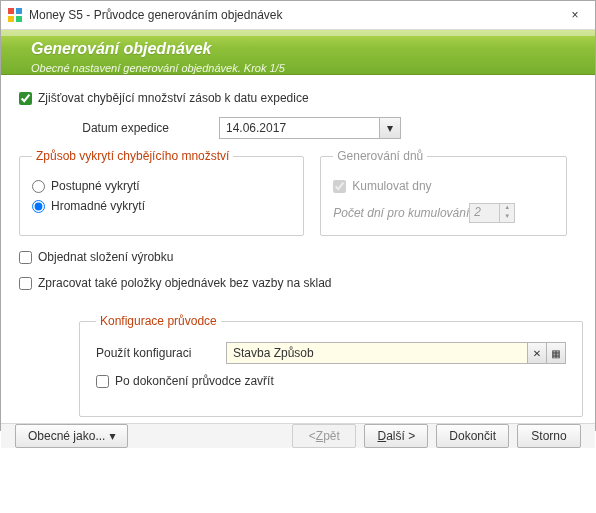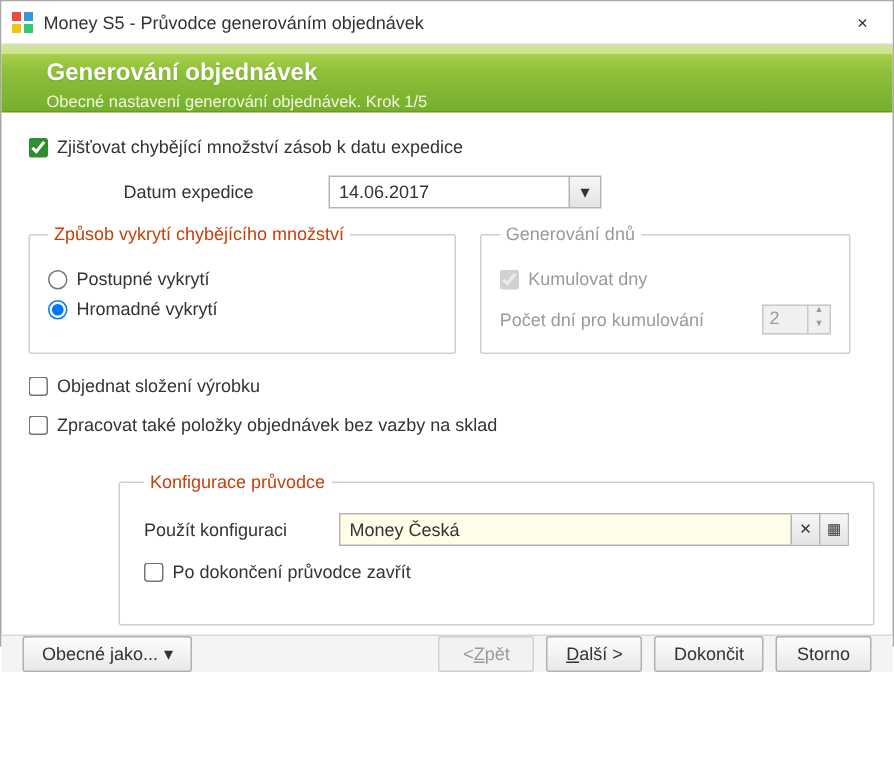--- a/index.html
+++ b/index.html
@@ -46,20 +46,21 @@
   }
 
   .header {
     height: 68px;
     background: linear-gradient(to bottom, #b6d752 0%, #8fc03a 40%, #76af2d 100%);
     position: relative;
     padding: 10px 20px 0 30px;
     box-sizing: border-box;
     color: #fff;
     border-bottom: 1px solid #6a9a25;
+    font-style: italic;
   }
   .header::before{
     content:"";
     position:absolute;
     top:0;left:0;right:0;height:6px;
     background:rgba(255,255,255,0.4);
   }
   .header h1 {
     margin: 0;
     font-size: 16px;
@@ -150,22 +151,23 @@
   }
   .spin .sv { flex:1; padding:1px 4px; }
   .spin .arrows {
     width:14px; border-left:1px solid #c8c8c8;
     display:flex; flex-direction:column;
   }
   .spin .arrows span {
     flex:1; font-size:6px; line-height:7px; text-align:center;
   }
   .kum-row {
-    display:flex; align-items:center; justify-content:space-between;
+    display:flex; align-items:center; 
     margin-top:10px;
+    font-style:italic;
   }
 
   .config-fs {
     margin: 24px 0 0 60px;
     width: 470px;
     padding: 14px 16px 16px 16px;
   }
   .config-row {
     display:flex; align-items:center; margin-bottom:10px;
   }
@@ -294,21 +296,21 @@
     <div class="row-check">
       <input type="checkbox" style="">
       <span>Zpracovat také položky objednávek bez vazby na sklad</span>
     </div>
 
     <fieldset class="config-fs">
       <legend>Konfigurace průvodce</legend>
       <div class="config-row">
         <span class="lbl">Použít konfiguraci</span>
         <div class="combo">
-          <span class="cv">Money Česká</span>
+          <span class="cv">Stavba Způsob</span>
           <span class="btnx">
             <span>✕</span>
           </span>
           <span class="btndots">
             <span>▦</span>
           </span>
         </div>
       </div>
       <div class="row-check" style="margin-left:0;">
         <input type="checkbox" style="">

